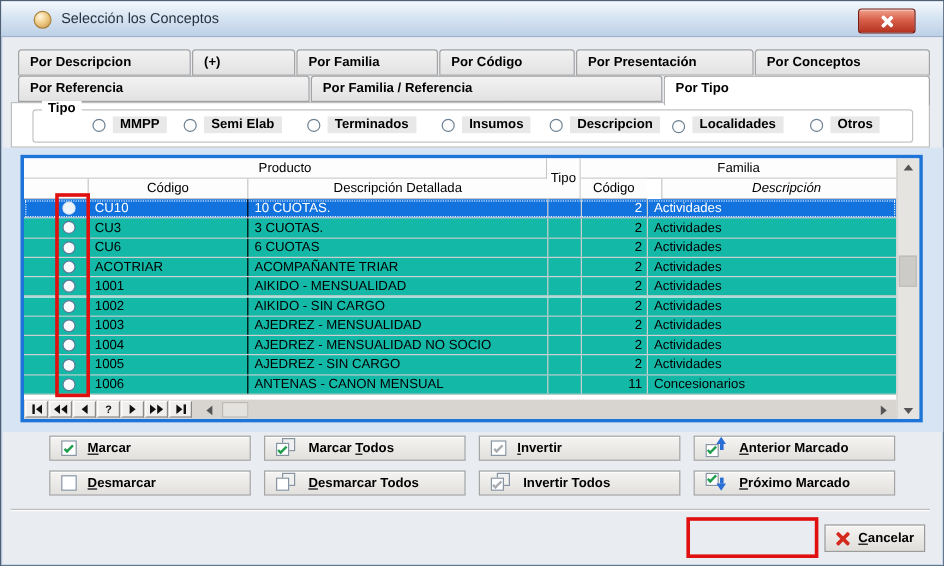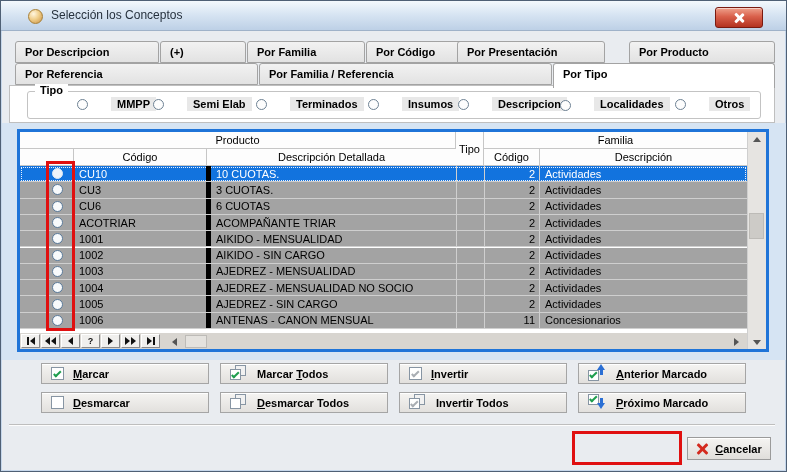--- a/index.html
+++ b/index.html
@@ -32,39 +32,39 @@
     padding:4px 0 0 9px; color:#000; z-index:2; }
   .tab.sel { background:#FFFFFF; height:25px; border-bottom:none; z-index:4; }
   .tab-panel { position:absolute; left:8px; top:84px; width:766px; height:38px; background:#FFFFFF;
     border:1px solid #BFBFBF; z-index:3; }
 
   
   .groupbox { position:absolute; left:26px; top:90px; width:734px; height:28px;
     border:1px solid #C3C3C3; border-radius:3px; z-index:5; }
   .groupbox-label { position:absolute; left:34px; top:83px; background:#FFFFFF; padding:0 5px;
     font-weight:bold; font-size:11px; z-index:6; }
-  .radio-opt { position:absolute; top:96px; display:flex; align-items:center; gap:23px; z-index:6; }
+  .radio-opt { position:absolute; top:96px; display:flex; align-items:center; gap:6px; z-index:6; }
   .radio-circle { width:11px; height:11px; border-radius:50%; background:#FDFDFD; border:1px solid #6E8294; }
   .radio-label { background:#E8E8E8; font-weight:bold; font-size:11px; padding:1px 6px; }
 
   
   .grid-panel { position:absolute; left:16px; top:128px; width:752px; height:223px;
     border:3px solid #1F74D8; background:#FFFFFF; z-index:1; }
   .gh { position:absolute; font-size:11px; color:#000; display:flex; align-items:center;
     justify-content:center; background:#FDFDFD; z-index:2; }
   .bb { border-bottom:1px solid #C6C6C6; } .br { border-right:1px solid #C6C6C6; }
   .bl { border-left:1px solid #C6C6C6; }
 
-  .row { position:absolute; left:19px; width:727px; height:16.3px; background:#a3a3a3;
+  .row { position:absolute; left:19px; width:727px; height:16.3px; background:#14b8a6;
     border-bottom:1px solid #CFCFCF; font-size:11px; color:#000; z-index:2; }
   .row.sel { background:#1273DE; color:#FFF; outline:1px dotted #E8F0FF; outline-offset:-2px; }
   .rc { position:absolute; top:0; height:100%; display:flex; align-items:center; overflow:hidden; white-space:nowrap; }
   .rc-radio  { left:0;   width:53px; }
   .rc-cod    { left:53px;  width:133px; padding-left:5px; border-left:1px solid #CFCFCF; }
-  .rc-desc   { left:186px; width:250px; padding-left:5px; border-left:5px solid #000000; }
+  .rc-desc   { left:186px; width:250px; padding-left:5px; border-left:1px solid #000000; }
   .rc-tipo   { left:436px; width:28px;  border-left:1px solid #CFCFCF; }
   .rc-famcod { left:464px; width:55px;  justify-content:flex-end; padding-right:4px; border-left:1px solid #CFCFCF; }
   .rc-famdesc{ left:519px; width:208px; padding-left:5px; border-left:1px solid #CFCFCF; }
   .radio-dot { width:11px; height:11px; border-radius:50%; margin-left:32px;
     background:#F8FAFC; border:1px solid #5A7A9A; }
   .row.sel .radio-dot { background:#EDF3FA; border-color:#DCE8F5; }
 
   
   .vscroll { position:absolute; left:746px; top:131px; width:19px; height:217px; background:#E6E4E1;
     border-left:1px solid #CFCFCF; z-index:3; }
@@ -149,22 +149,22 @@
       </div>
   </div>
 
   <div class="content"></div>
   <div class="blue-band"></div>
 
   <div class="tab" style="left:14px; top:40px; width:144px;">Por Descripcion</div>
   <div class="tab" style="left:159px; top:40px; width:86px;">(+)</div>
   <div class="tab" style="left:246px; top:40px; width:118px;">Por Familia</div>
   <div class="tab" style="left:365px; top:40px; width:113px;">Por Código</div>
-  <div class="tab" style="left:456px; top:40px; width:148px;">Por Presentación</div>
-  <div class="tab" style="left:628px; top:40px; width:146px;">Por Producto</div>
+  <div class="tab" style="left:479px; top:40px; width:148px;">Por Presentación</div>
+  <div class="tab" style="left:628px; top:40px; width:146px;">Por Conceptos</div>
 
   <div class="tab" style="left:14px; top:62px; width:243px;">Por Referencia</div>
   <div class="tab" style="left:258px; top:62px; width:293px;">Por Familia / Referencia</div>
   <div class="tab sel" style="left:552px; top:62px; width:222px;">Por Tipo</div>
 
   <div class="tab-panel"></div>
 
   <div class="groupbox"></div>
   <div class="groupbox-label">Tipo</div>
 
@@ -199,21 +199,21 @@
 
   <div class="grid-panel"></div>
 
   <div class="gh bb br" style="left:19px; top:131px; width:436px; height:17px; z-index:2;">Producto</div>
   <div class="gh br bb" style="left:455px; top:131px; width:28px; height:34px;">Tipo</div>
   <div class="gh bb" style="left:483px; top:131px; width:263px; height:17px;">Familia</div>
   <div class="gh bb" style="left:19px; top:148px; width:53px; height:17px;"></div>
   <div class="gh bb bl" style="left:72px; top:148px; width:133px; height:17px;">Código</div>
   <div class="gh bb bl" style="left:205px; top:148px; width:250px; height:17px;">Descripción Detallada</div>
   <div class="gh bb" style="left:483px; top:148px; width:55px; height:17px;">Código</div>
-  <div class="gh bb bl" style="left:538px; top:148px; width:208px; height:17px;">Descripción</div>
+  <div class="gh bb bl" style="left:550px; top:148px; width:208px; height:17px;font-style:italic;">Descripción</div>
 
   <div class="row sel" style="top:165px;">
     <span class="rc rc-radio">
         <span class="radio-dot"></span>
       </span>
     <span class="rc rc-cod">CU10</span>
     <span class="rc rc-desc">10 CUOTAS.</span>
     <span class="rc rc-tipo"></span>
     <span class="rc rc-famcod">2</span>
     <span class="rc rc-famdesc">Actividades</span>

